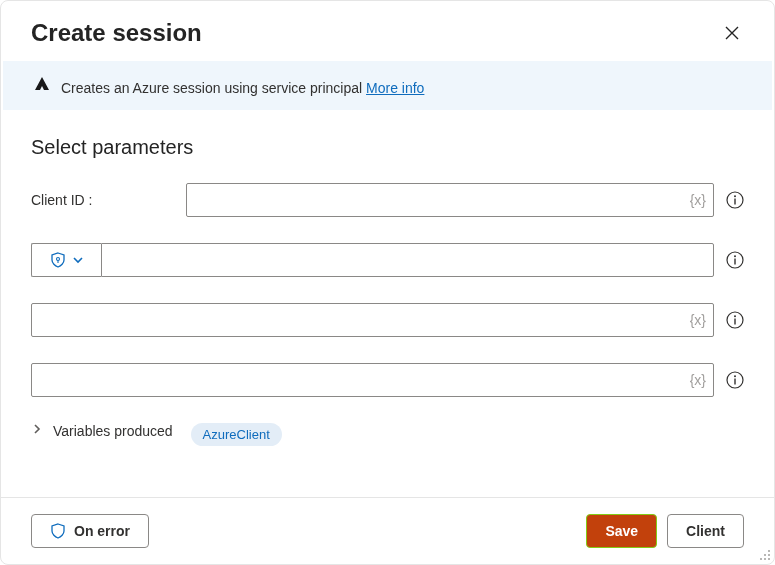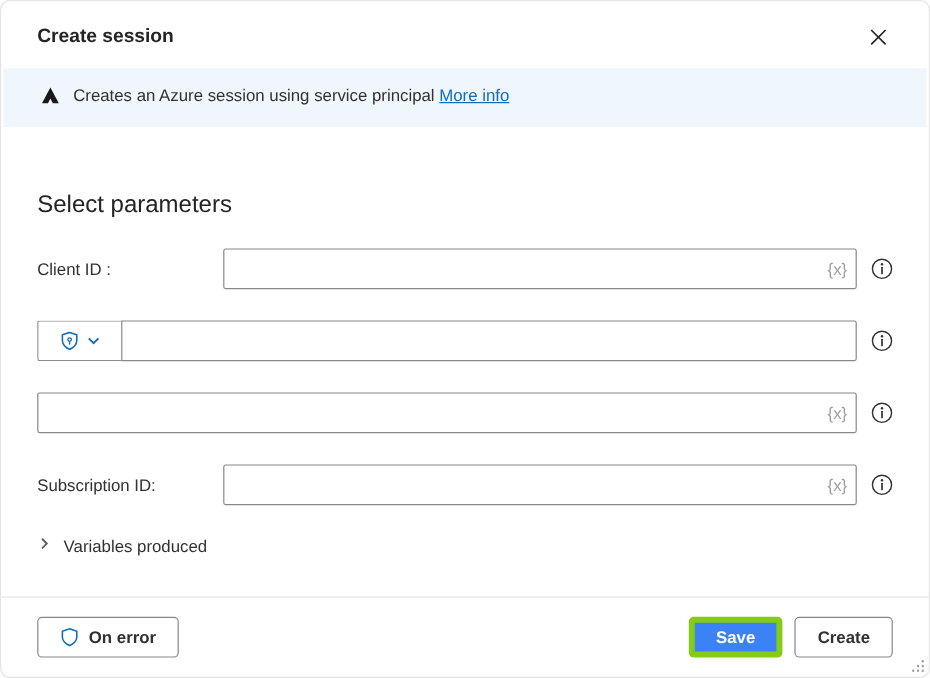--- a/index.html
+++ b/index.html
@@ -19,39 +19,39 @@
       overflow: hidden;
       position: relative;
     }
     .header {
       display: flex;
       justify-content: space-between;
       align-items: center;
       padding: 18px 30px 14px 30px;
     }
     .title {
-      font-size: 16px;
+      font-size: 24px;
       font-weight: 600;
       color: #242424;
     }
     .close-btn {
       background: none;
       border: none;
       cursor: pointer;
       padding: 4px;
       display: flex;
       align-items: center;
       justify-content: center;
       color: #242424;
     }
     .info-banner {
       background: #eff6fc;
       padding: 14px 30px;
       display: flex;
-      align-items: flex-start;
+      align-items: flex-end;
       gap: 10px;
       margin: 0 2px;
     }
     .info-banner .banner-icon {
       flex-shrink: 0;
     }
     .info-banner .banner-text {
       color: #323130;
     }
     .info-banner .more-info {
@@ -62,21 +62,20 @@
     .content {
       padding: 26px 30px 10px 30px;
       flex: 1;
       overflow: auto;
     }
     .section-title {
       font-size: 20px;
       font-weight: 400;
       color: #242424;
       margin-bottom: 24px;
-      margin-top: 28px;
     }
     .form-row {
       display: flex;
       align-items: center;
       margin-bottom: 26px;
       gap: 20px;
     }
     .label-col {
       width: 135px;
       flex-shrink: 0;
@@ -201,22 +200,22 @@
       align-items: center;
       gap: 8px;
       font-weight: 600;
     }
     .btn-secondary {
       background: #fff;
       border: 1px solid #8a8886;
       color: #323130;
     }
     .btn-primary {
-      background: #3b82f6;
-      border: 5px solid #84cc16;
+      background: #c2410c;
+      border: 1px solid #84cc16;
       color: #fff;
     }
     .spacer { flex: 1; }
     .resize-grip {
       position: absolute;
       right: 2px;
       bottom: 2px;
       width: 14px;
       height: 14px;
       pointer-events: none;
@@ -304,23 +303,20 @@
           <svg width="18" height="18" viewBox="0 0 18 18">
               <circle cx="9" cy="9" r="8" stroke="#323130" stroke-width="1.2" fill="none"></circle>
               <circle cx="9" cy="5.2" r="1" fill="#323130"></circle>
               <rect x="8.3" y="7.5" width="1.4" height="6" fill="#323130"></rect>
             </svg>
         </button>
       </div>
     </div>
 
     <div class="form-row">
-      <div class="label-col">
-        <span class="field-label">Subscription ID:</span>
-      </div>
       <div class="input-col">
         <div class="input-wrapper">
           <input type="text" class="text-input" value="" style="">
           <span class="var-placeholder">{x}</span>
         </div>
         <button class="help-icon-btn">
           <svg width="18" height="18" viewBox="0 0 18 18">
               <circle cx="9" cy="9" r="8" stroke="#323130" stroke-width="1.2" fill="none"></circle>
               <circle cx="9" cy="5.2" r="1" fill="#323130"></circle>
               <rect x="8.3" y="7.5" width="1.4" height="6" fill="#323130"></rect>
@@ -329,36 +325,37 @@
       </div>
     </div>
 
     <div class="variables-row">
       <button class="chevron-toggle">
         <svg width="12" height="12" viewBox="0 0 12 12">
             <path d="M4 2 L8 6 L4 10" stroke="#605e5c" stroke-width="1.6" fill="none"></path>
           </svg>
       </button>
       <span class="variables-label">Variables produced</span>
+      <span class="variable-pill">AzureClient</span>
     </div>
   </div>
 
   <div class="footer">
     <button class="btn btn-secondary">
       <svg width="16" height="16" viewBox="0 0 16 16">
           <path d="M8 1 L14 3 V8 C14 11 11 14 8 15 C5 14 2 11 2 8 V3 Z" stroke="#0f6cbd" stroke-width="1.3" fill="none"></path>
         </svg>
       <span>On error</span>
     </button>
     <div class="spacer"></div>
     <button class="btn btn-primary">
       <span>Save</span>
     </button>
     <button class="btn btn-secondary">
-      <span>Create</span>
+      <span>Client</span>
     </button>
   </div>
 
   <svg class="resize-grip" width="14" height="14" viewBox="0 0 14 14">
     <circle cx="11" cy="3" r="1" fill="#a19f9d"></circle>
     <circle cx="7" cy="7" r="1" fill="#a19f9d"></circle>
       <circle cx="11" cy="7" r="1" fill="#a19f9d"></circle>
     <circle cx="3" cy="11" r="1" fill="#a19f9d"></circle>
       <circle cx="7" cy="11" r="1" fill="#a19f9d"></circle>
       <circle cx="11" cy="11" r="1" fill="#a19f9d"></circle>

